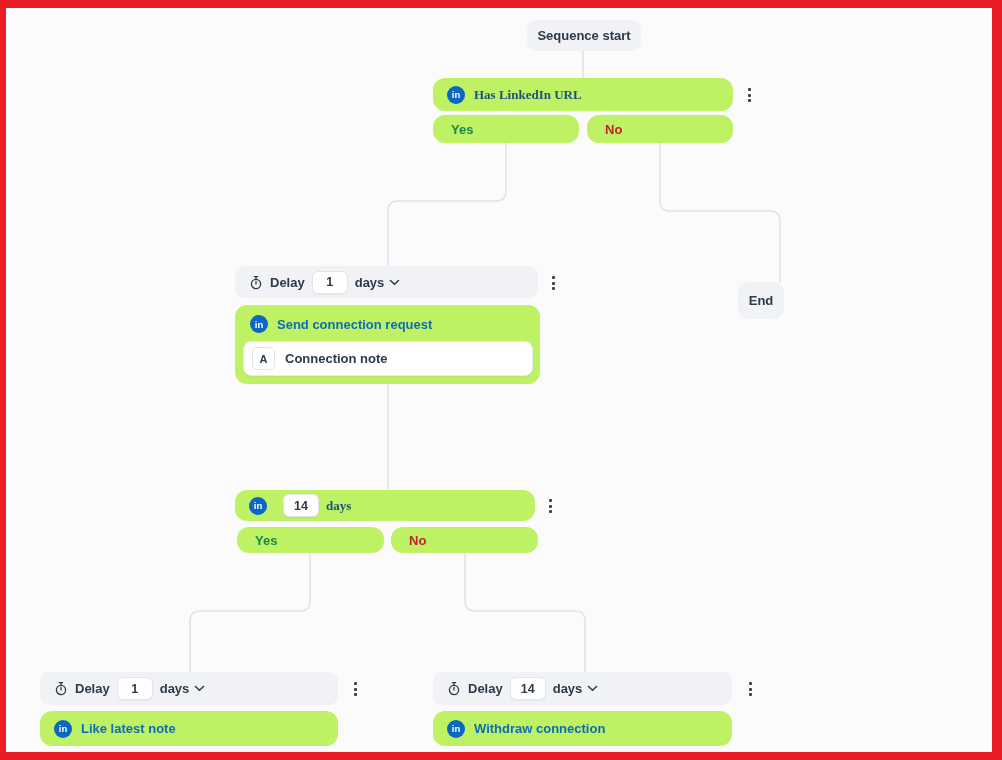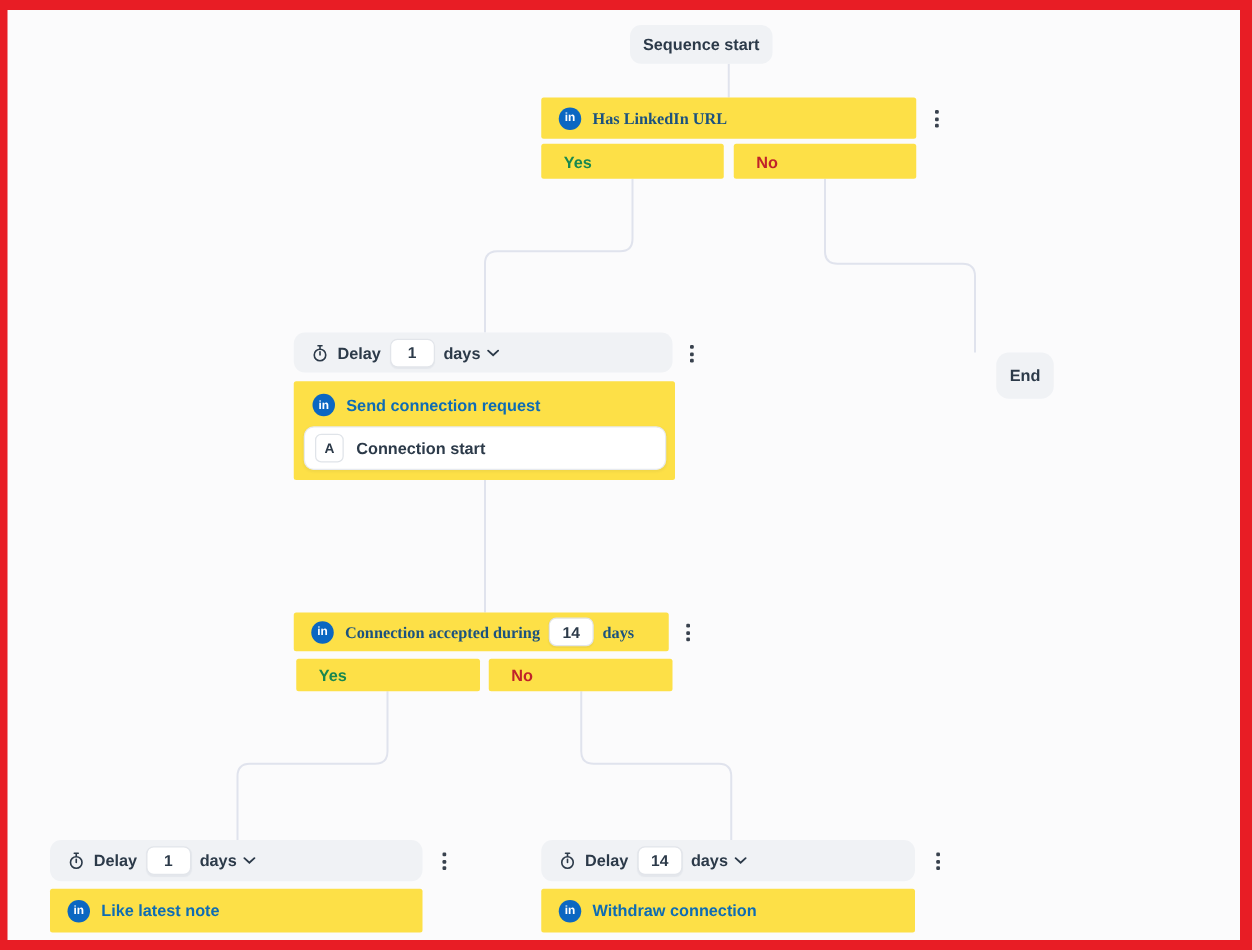--- a/index.html
+++ b/index.html
@@ -12,21 +12,21 @@
     position:absolute;inset:0;z-index:50;pointer-events:none;
     border-style:solid;border-color:#e81d25;border-width:8px 10px 8px 6px;
   }
   svg.wires{position:absolute;left:0;top:0;z-index:1;}
   .node{
     position:absolute;z-index:2;box-sizing:border-box;
     display:flex;align-items:center;
     font-size:13px;font-weight:bold;color:#2c3a49;
   }
   .gray{background:#f0f2f5;border-radius:9px;}
-  .blue{background:#fde047;border-radius:2px;}
+  .blue{background:#bef264;border-radius:12px;}
   .centered{justify-content:center;}
   .padded{padding:0 14px;}
   .cond-label{color:#1c527f;font-family:Liberation Serif, serif;}
   .action-label{color:#0e6cb4;text-align:right;}
   .yes-label{color:#18884f;}
   .no-label{color:#c0232a;}
   .li-icon{
     width:18px;height:18px;border-radius:50%;background:#0b67c2;
     color:#fff;font-size:9.5px;font-weight:bold;
     display:flex;align-items:center;justify-content:center;
@@ -67,21 +67,21 @@
 
   <svg class="wires" width="1002" height="760" viewBox="0 0 1002 760" fill="none" stroke="#e0e3ed" stroke-width="1.6">
     <path d="M583,51 L583,78"></path>
     <path d="M506,143 V191 Q506,201 496,201 H398 Q388,201 388,211 V266"></path>
     <path d="M660,143 V201 Q660,211 670,211 H770 Q780,211 780,221 V282"></path>
     <path d="M388,384 L388,490"></path>
     <path d="M310,553 V601 Q310,611 300,611 H200 Q190,611 190,621 V672"></path>
     <path d="M465,553 V601 Q465,611 475,611 H575 Q585,611 585,621 V672"></path>
   </svg>
 
-  <div class="node gray centered" style="left:504px;top:20px;width:114px;height:31px;text-align:center;">
+  <div class="node gray centered" style="left:527px;top:20px;width:114px;height:31px;text-align:center;">
     <span>Sequence start</span>
   </div>
 
   <div class="node blue padded" style="left:433px;top:78px;width:300px;height:33px;">
     <span class="li-icon">in</span>
     <span class="cond-label">Has LinkedIn URL</span>
   </div>
   <div class="dots" style="left:742px;top:83px;">
     <i></i>
       <i></i>
@@ -113,27 +113,26 @@
       <i></i>
   </div>
 
   <div class="node blue" style="left:235px;top:305px;width:305px;height:79px;align-items:flex-start;">
     <div class="group-header">
       <span class="li-icon">in</span>
       <span class="action-label">Send connection request</span>
     </div>
     <div class="note-card">
       <span class="a-badge">A</span>
-      <span>Connection start</span>
+      <span>Connection note</span>
     </div>
   </div>
 
   <div class="node blue padded" style="left:235px;top:490px;width:300px;height:31px;">
     <span class="li-icon">in</span>
-    <span class="cond-label">Connection accepted during</span>
     <span class="value-box">14</span>
     <span class="cond-label">days</span>
   </div>
   <div class="dots" style="left:543px;top:494px;">
     <i></i>
       <i></i>
       <i></i>
   </div>
 
   <div class="node blue" style="left:237px;top:527px;width:147px;height:26px;padding:0 18px;">
@@ -180,18 +179,18 @@
   <div class="dots" style="left:743px;top:677px;">
     <i></i>
       <i></i>
       <i></i>
   </div>
   <div class="node blue padded" style="left:433px;top:711px;width:299px;height:35px;">
     <span class="li-icon">in</span>
     <span class="action-label">Withdraw connection</span>
   </div>
 
-  <div class="node gray centered" style="left:797px;top:282px;width:46px;height:37px;border-radius:10px;">
+  <div class="node gray centered" style="left:738px;top:282px;width:46px;height:37px;border-radius:10px;">
     <span>End</span>
   </div>
 
   <div class="frame"></div>
 </div>
 
 </body></html>

